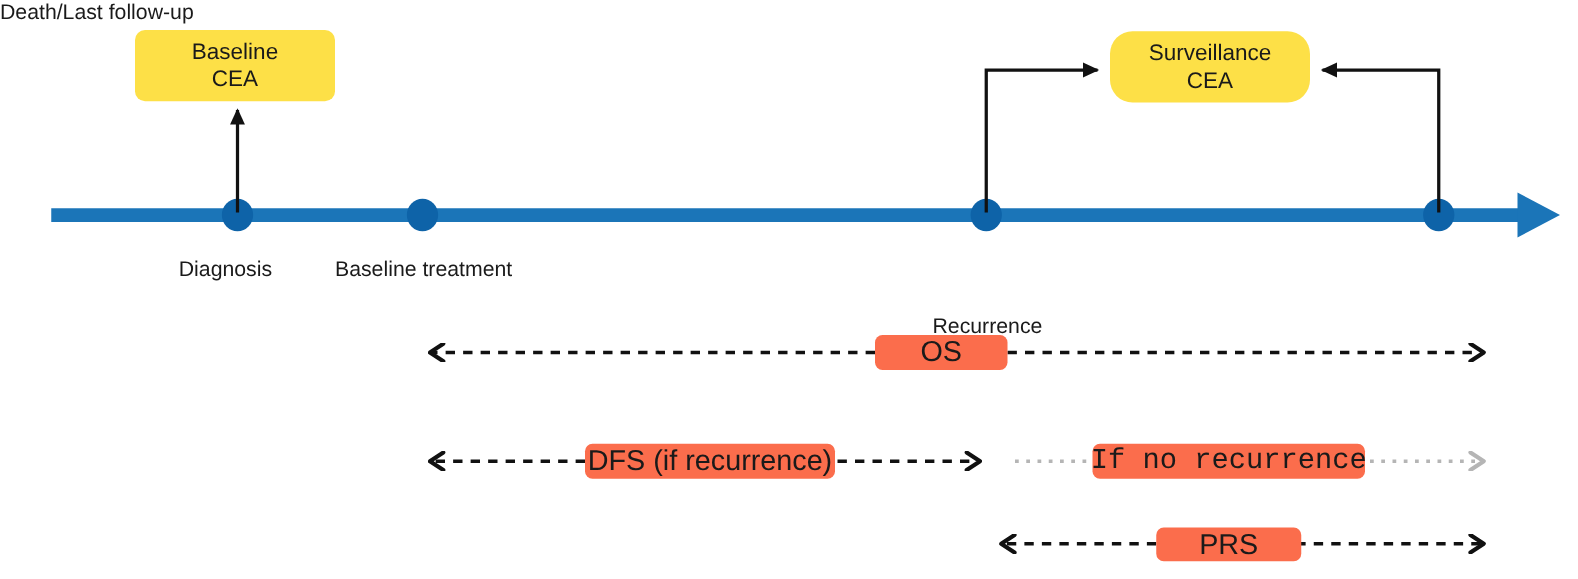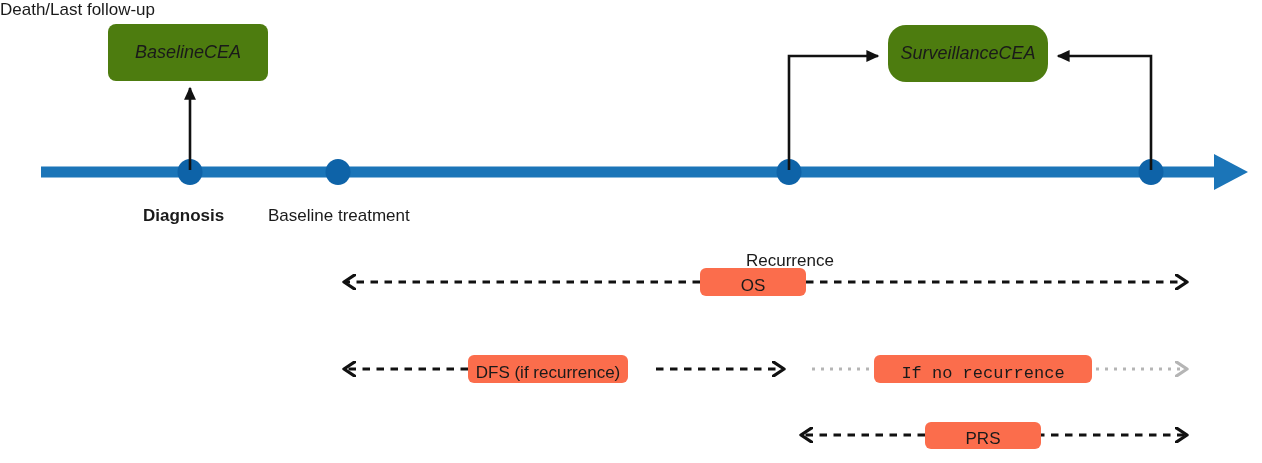--- a/index.html
+++ b/index.html
@@ -21,66 +21,65 @@
   .svg-layer {
     position: absolute;
     left: 0;
     top: 0;
     width: 1262px;
     height: 463px;
   }
   .node-box {
     position: absolute;
     box-sizing: border-box;
-    background: #4d7c0f;
+    background: #fde047;
     border-radius: 8px;
     display: flex;
-    flex-direction: row;
+    flex-direction: column;
     align-items: center;
     justify-content: center;
     color: #1a1a1a;
     text-align: center;
     line-height: 1.18;
     z-index: 5;
-    font-style: italic;
   }
   .cea-box {
     width: 160px;
     height: 57px;
     font-size: 18px;
   }
   #baseline-cea-box { left: 108px; top: 24px; }
   #surveillance-cea-box { left: 888px; top: 25px; border-radius: 18px; }
 
   .pill-box {
     position: absolute;
     box-sizing: border-box;
     background: #FB6D4C;
     border-radius: 6px;
     display: flex;
-    align-items: flex-end;
+    align-items: flex-start;
     justify-content: center;
     color: #1a1a1a;
-    font-size: 17px;
+    font-size: 23px;
     white-space: nowrap;
     z-index: 5;
   }
   #os-pill          { left: 700px; top: 268px; width: 106px; height: 28px; }
-  #dfs-pill         { left: 468px; top: 355px; width: 160px; height: 28px; }
+  #dfs-pill         { left: 468px; top: 355px; width: 200px; height: 28px; }
   #no-recurrence-pill { left: 874px; top: 355px; width: 218px; height: 28px; font-family: Liberation Mono, monospace; }
   #prs-pill         { left: 925px; top: 422px; width: 116px; height: 27px; }
 
   .axis-label {
     position: absolute;
     font-size: 17px;
     color: #1a1a1a;
     white-space: nowrap;
     z-index: 4;
   }
-  #label-diagnosis          { left: 143px; top: 206px; font-weight: bold; }
+  #label-diagnosis          { left: 143px; top: 206px; }
   #label-curative-treatment { left: 268px; top: 206px; }
   #label-recurrence         { left: 746px; top: 206px; margin-top: 45px; }
 </style>
 </head>
 <body>
 
 <div id="diagram-root">
 
   <svg class="svg-layer" viewBox="0 0 1262 463" xmlns="http://www.w3.org/2000/svg">
     <defs>

